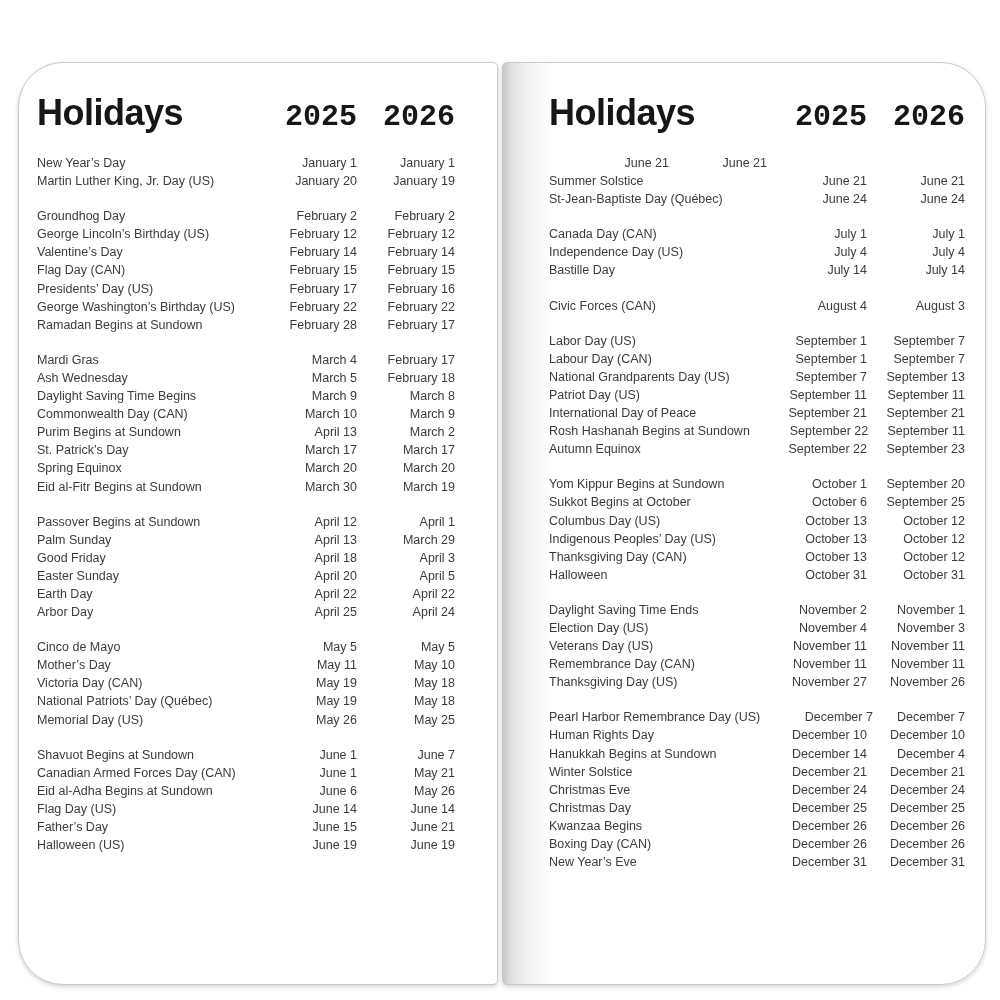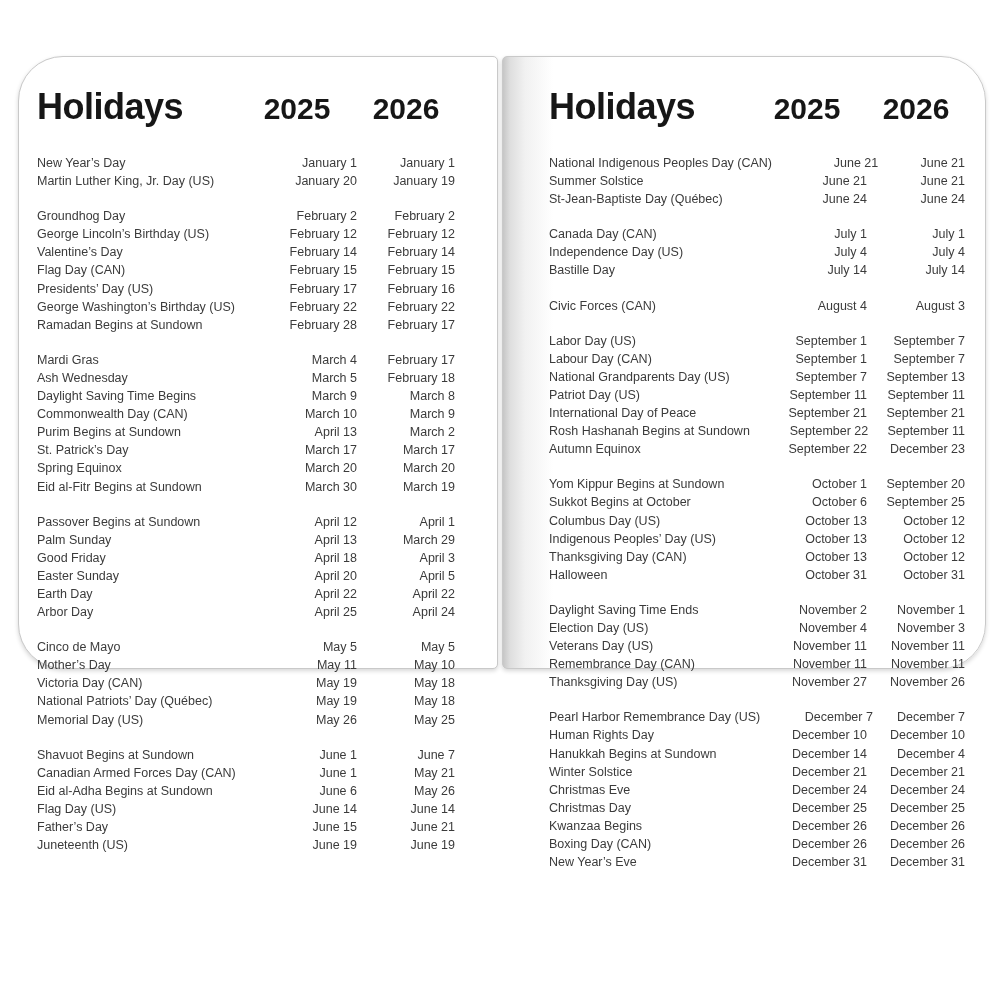--- a/index.html
+++ b/index.html
@@ -6,22 +6,22 @@
   body{
     width:1000px;height:1000px;
     background:#ffffff;
     font-family:"Liberation Sans", sans-serif;
     position:relative;
     overflow:hidden;
   }
   .spread{position:absolute;inset:0;}
   .page{
     position:absolute;
-    top:56px;
-    height:613px;
+    top:62px;
+    height:923px;
     background:#ffffff;
     border:1px solid #c9c9c9;
     box-sizing:border-box;
     box-shadow:0 2px 4px rgba(0,0,0,0.16);
     color:#3b3b3b;
   }
   .page-left{
     left:18px;width:480px;
     border-radius:45px 5px 5px 45px;
     padding:30px 42px 0 18px;
@@ -43,26 +43,27 @@
     font-size:36px;
     font-weight:bold;
     line-height:40px;
     letter-spacing:-0.5px;
     color:#161616;
   }
   .ycol{
     font-size:30px;
     font-weight:bold;
     line-height:40px;
-    text-align:center;
+    text-align:right;
     color:#161616;
+    font-family:Liberation Mono, monospace;
   }
   .y25{width:120px;}
   .y26{width:98px;}
-  .sections{margin-top:27px;}
+  .sections{margin-top:21px;}
   .section{margin-top:17px;}
   .section:first-child{margin-top:0;}
   .row{
     display:flex;
     height:18.1px;
     line-height:18.1px;
     font-size:12.5px;
     white-space:nowrap;
   }
   .name{flex:1;overflow:visible;text-align:left;}
@@ -251,38 +252,37 @@
             <span class="name">Flag Day (US)</span>
             <span class="c25">June 14</span>
             <span class="c26">June 14</span>
           </div>
           <div class="row">
             <span class="name">Father’s Day</span>
             <span class="c25">June 15</span>
             <span class="c26">June 21</span>
           </div>
           <div class="row">
-            <span class="name">Juneteenth (US)</span>
+            <span class="name">Halloween (US)</span>
             <span class="c25">June 19</span>
             <span class="c26">June 19</span>
           </div>
         </div>
       </div>
   </div>
 
   <div class="page page-right">
     <div class="header">
       <div class="title">Holidays</div>
       <div class="ycol y25">2025</div>
       <div class="ycol y26">2026</div>
     </div>
     <div class="sections">
         <div class="section">
           <div class="row">
-            <span class="name">National Indigenous Peoples Day (CAN)</span>
             <span class="c25">June 21</span>
             <span class="c26">June 21</span>
           </div>
           <div class="row">
             <span class="name">Summer Solstice</span>
             <span class="c25">June 21</span>
             <span class="c26">June 21</span>
           </div>
           <div class="row">
             <span class="name">St-Jean-Baptiste Day (Québec)</span>
@@ -341,21 +341,21 @@
             <span class="c26">September 21</span>
           </div>
           <div class="row">
             <span class="name">Rosh Hashanah Begins at Sundown</span>
             <span class="c25">September 22</span>
             <span class="c26">September 11</span>
           </div>
           <div class="row">
             <span class="name">Autumn Equinox</span>
             <span class="c25">September 22</span>
-            <span class="c26">December 23</span>
+            <span class="c26">September 23</span>
           </div>
         </div>
         <div class="section">
           <div class="row">
             <span class="name">Yom Kippur Begins at Sundown</span>
             <span class="c25">October 1</span>
             <span class="c26">September 20</span>
           </div>
           <div class="row">
             <span class="name">Sukkot Begins at October</span>

